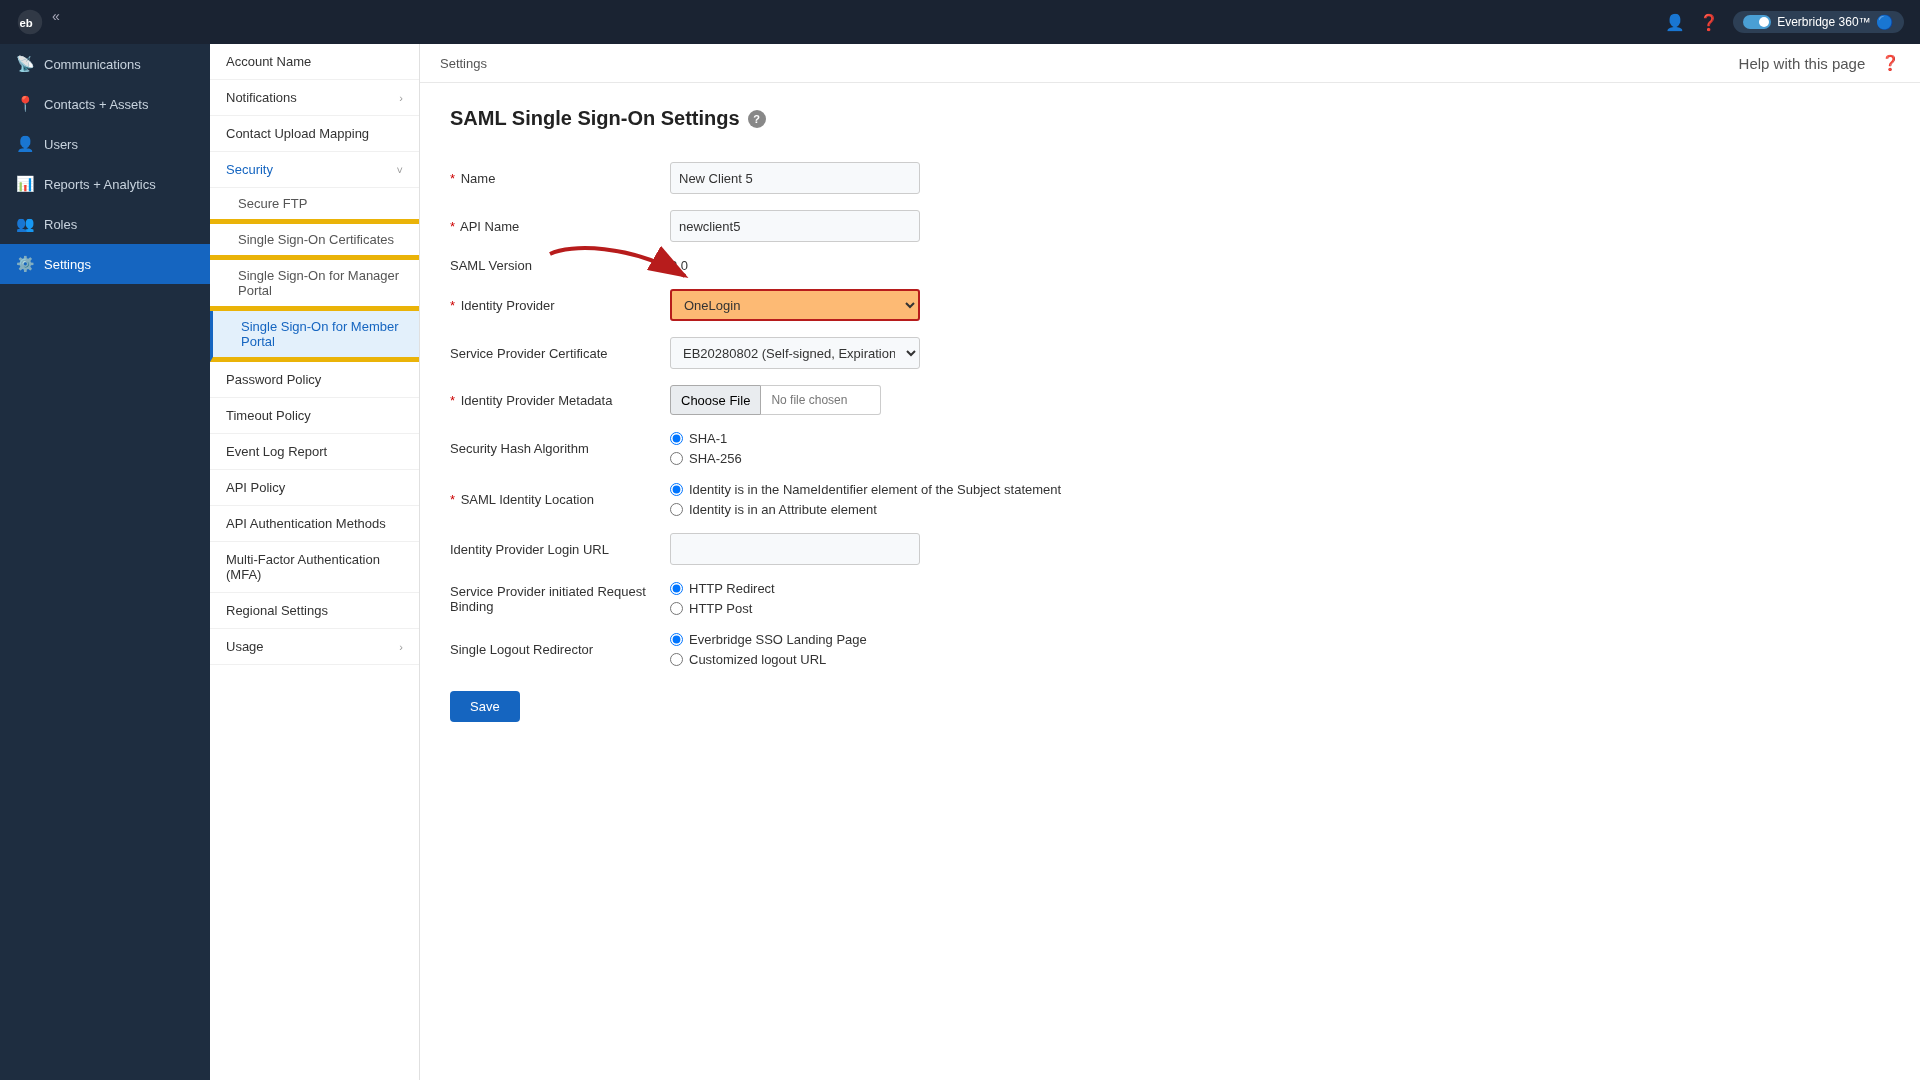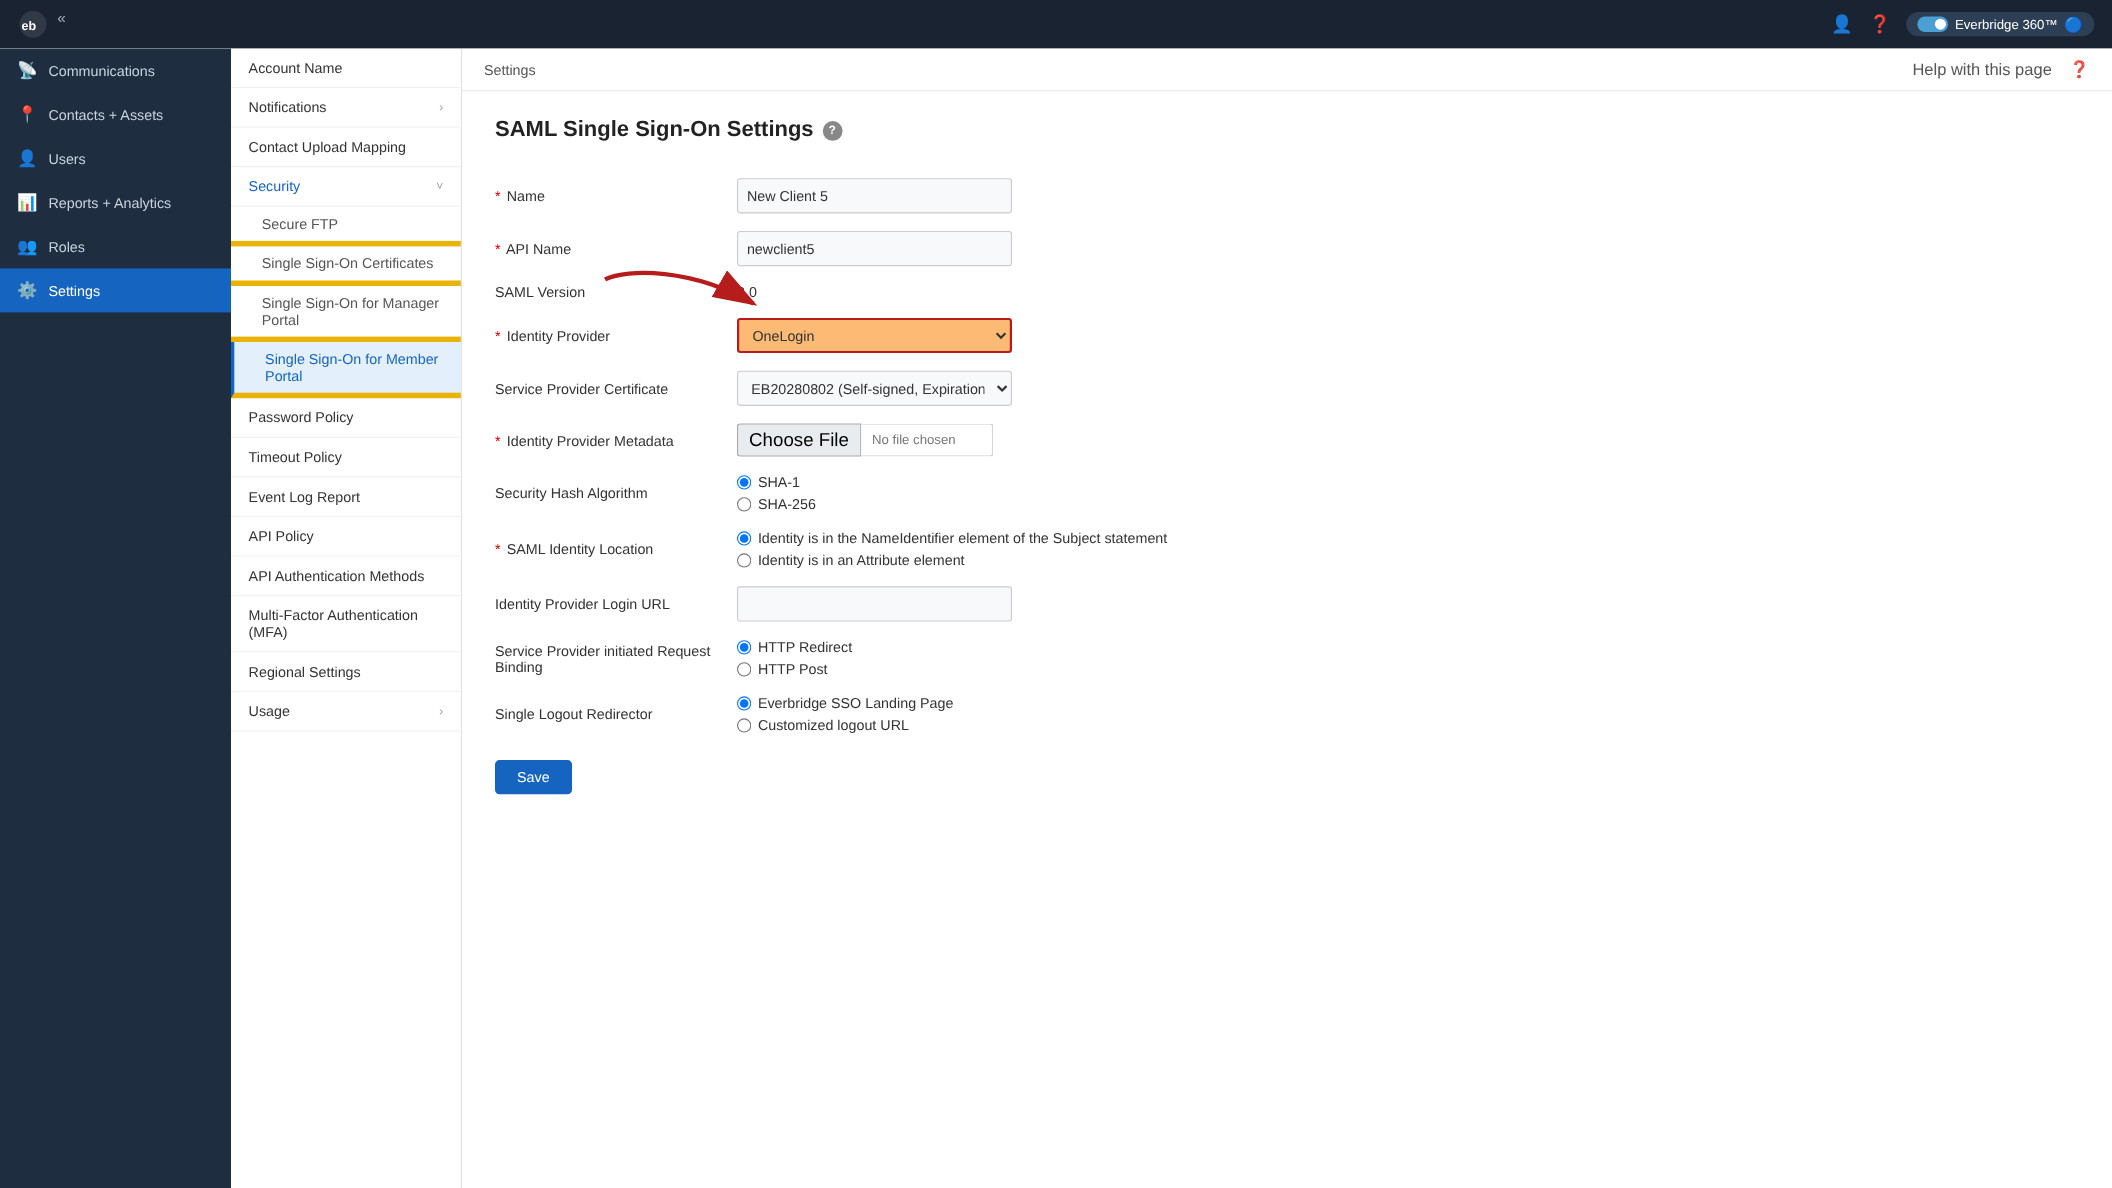--- a/index.html
+++ b/index.html
@@ -119,21 +119,21 @@
     .identity-provider-cell { position: relative; }
     .cert-select {
       width: 250px; height: 32px; border: 1px solid #ccc; border-radius: 3px;
       padding: 0 8px; font-size: 13px; color: #333; background: #f7f9fb;
       cursor: pointer;
     }
     .checkbox-label { display: flex; align-items: flex-start; gap: 6px; font-size: 12px; color: #444; max-width: 500px; line-height: 1.4; }
     .file-input-wrapper { display: flex; align-items: center; }
     .file-btn {
       background: #e9ecef; border: 1px solid #aaa; border-radius: 3px 0 0 3px;
-      padding: 4px 10px; font-size: 17px; cursor: pointer; white-space: nowrap;
+      padding: 4px 10px; font-size: 13px; cursor: pointer; white-space: nowrap;
       height: 30px; display: flex; align-items: center;
     }
     .file-chosen { border: 1px solid #ccc; border-left: none; border-radius: 0 3px 3px 0; padding: 4px 10px; font-size: 12px; color: #777; background: #fff; height: 30px; display: flex; align-items: center; min-width: 120px; }
     .radio-group { display: flex; flex-direction: column; gap: 5px; }
     .radio-label { display: flex; align-items: center; gap: 6px; font-size: 13px; color: #333; cursor: pointer; }
     .saml-version { font-size: 13px; color: #333; }
     .form-input-url { width: 250px; height: 32px; border: 1px solid #ccc; border-radius: 3px; padding: 0 8px; font-size: 13px; color: #333; background: #f7f9fb; }
     .save-btn {
       background: #1565c0; color: #fff; border: none; border-radius: 4px;
       padding: 8px 20px; font-size: 13px; cursor: pointer; margin-top: 16px;

